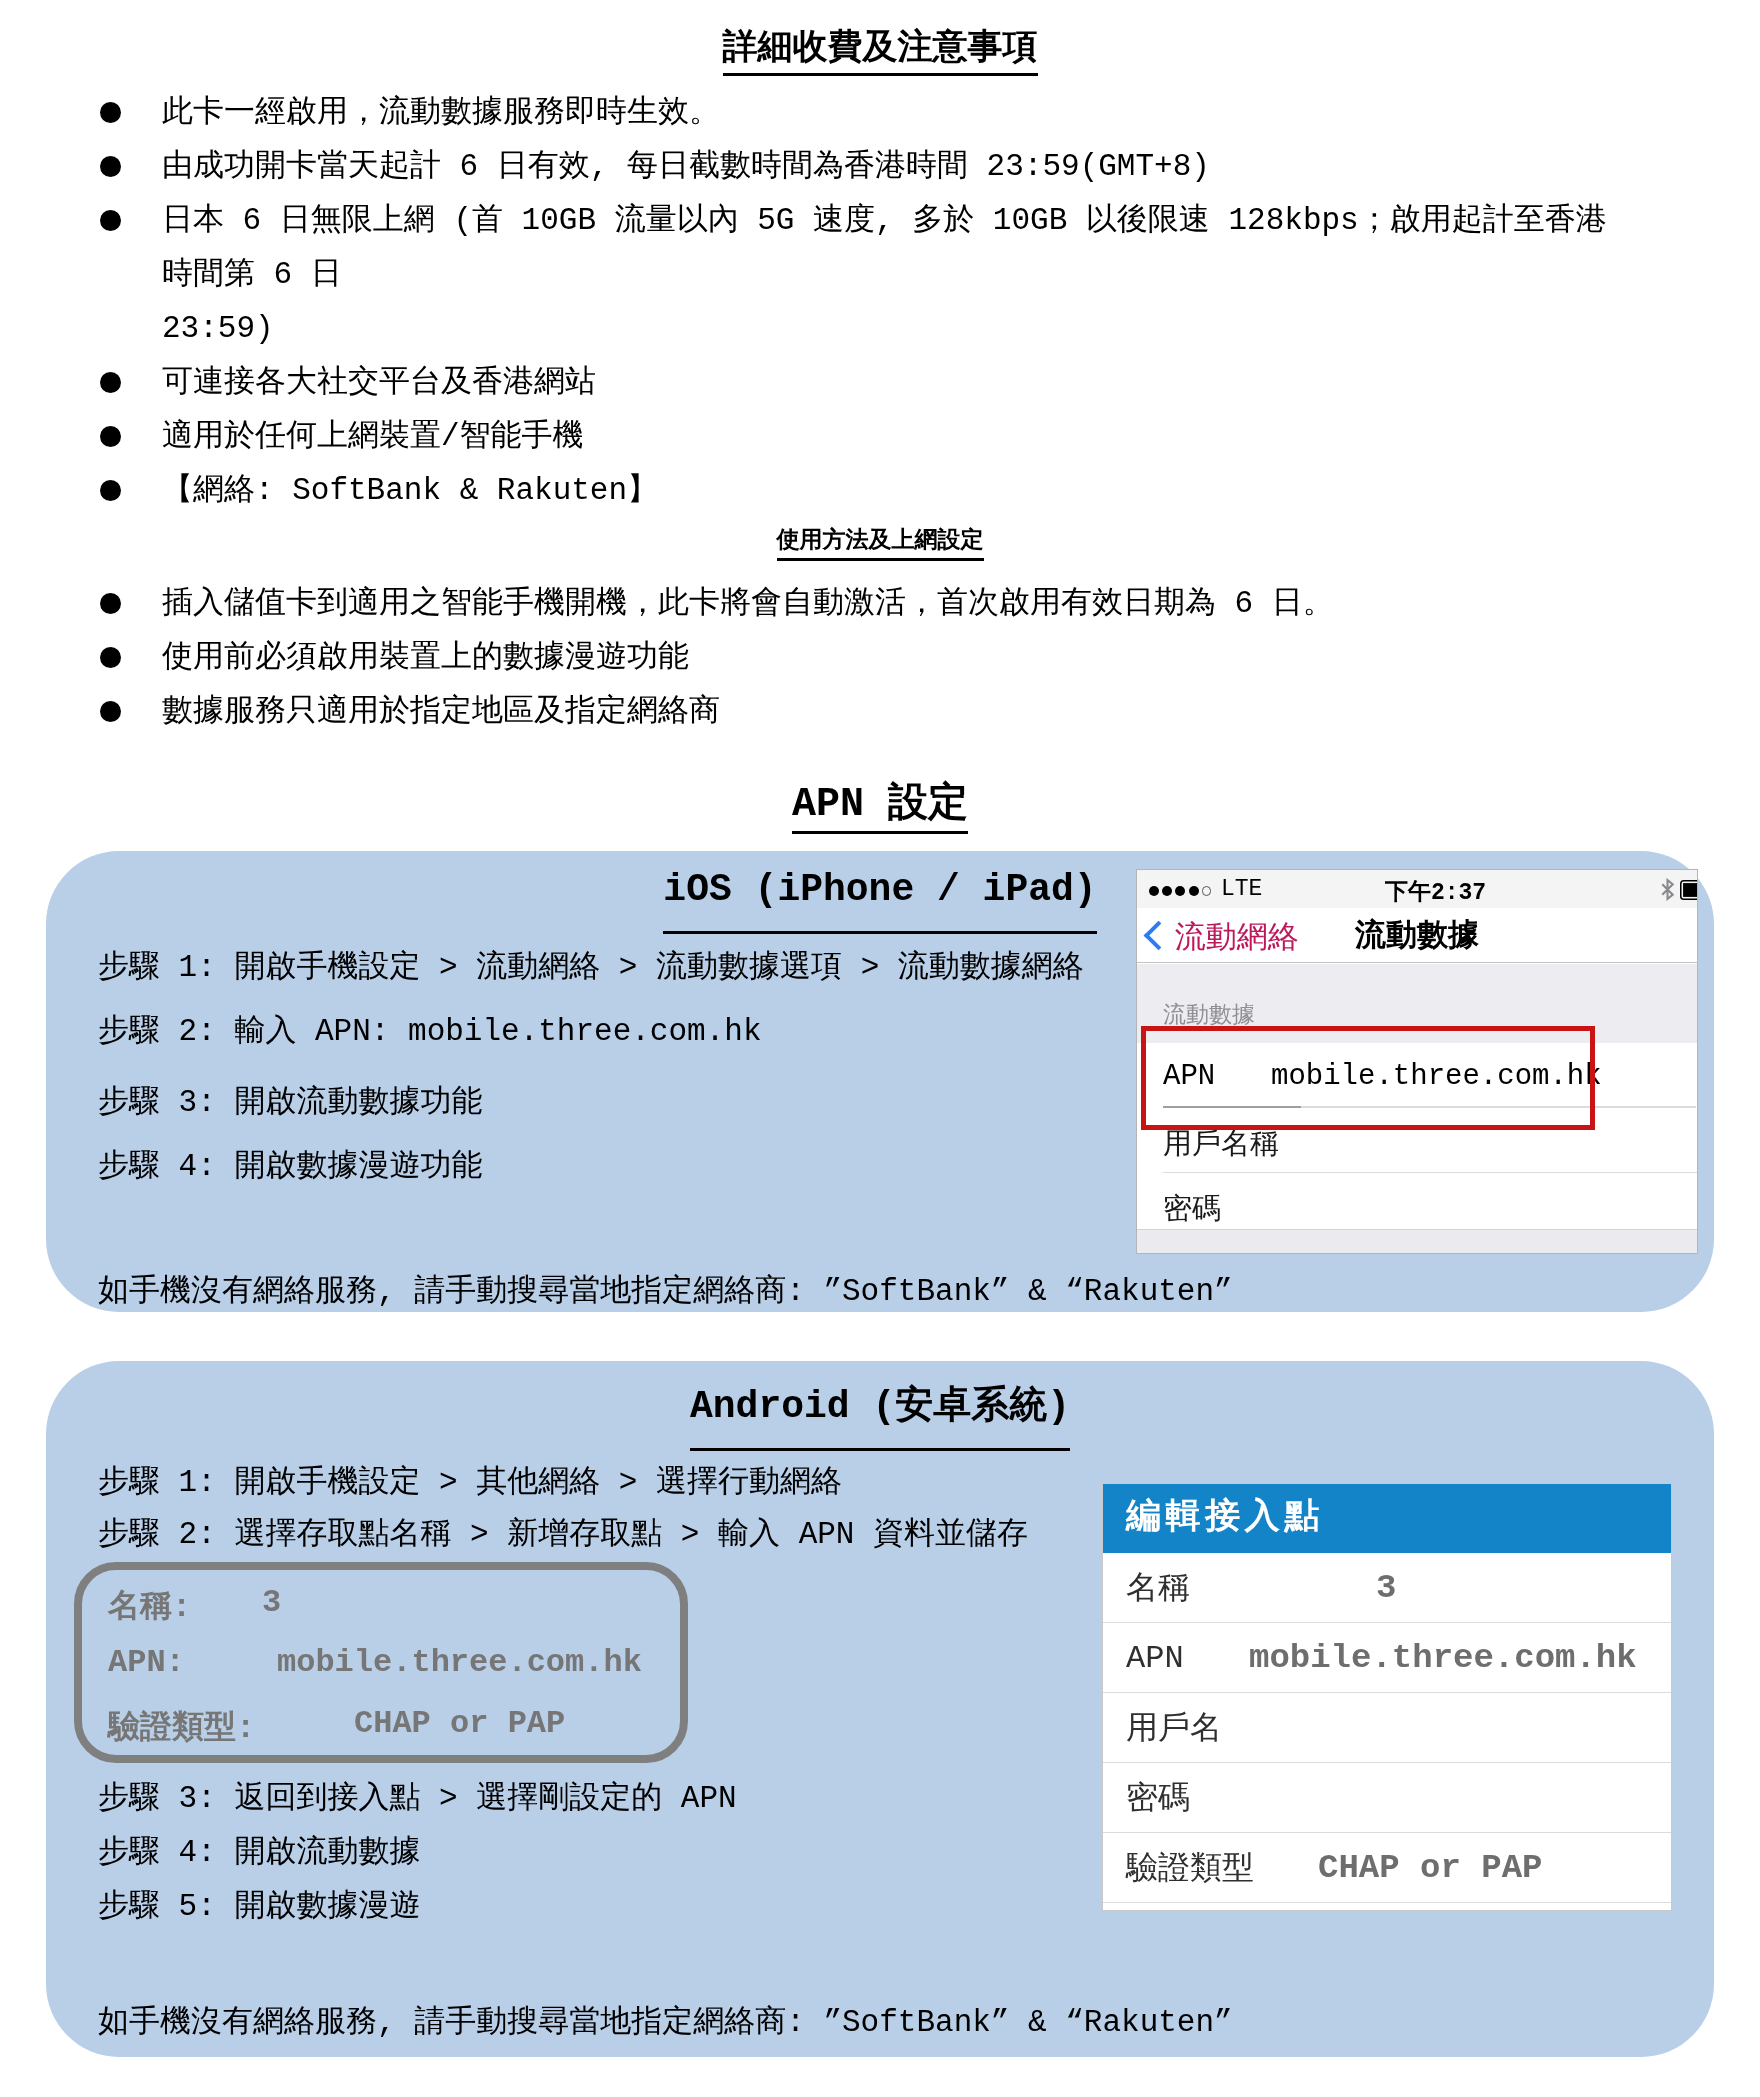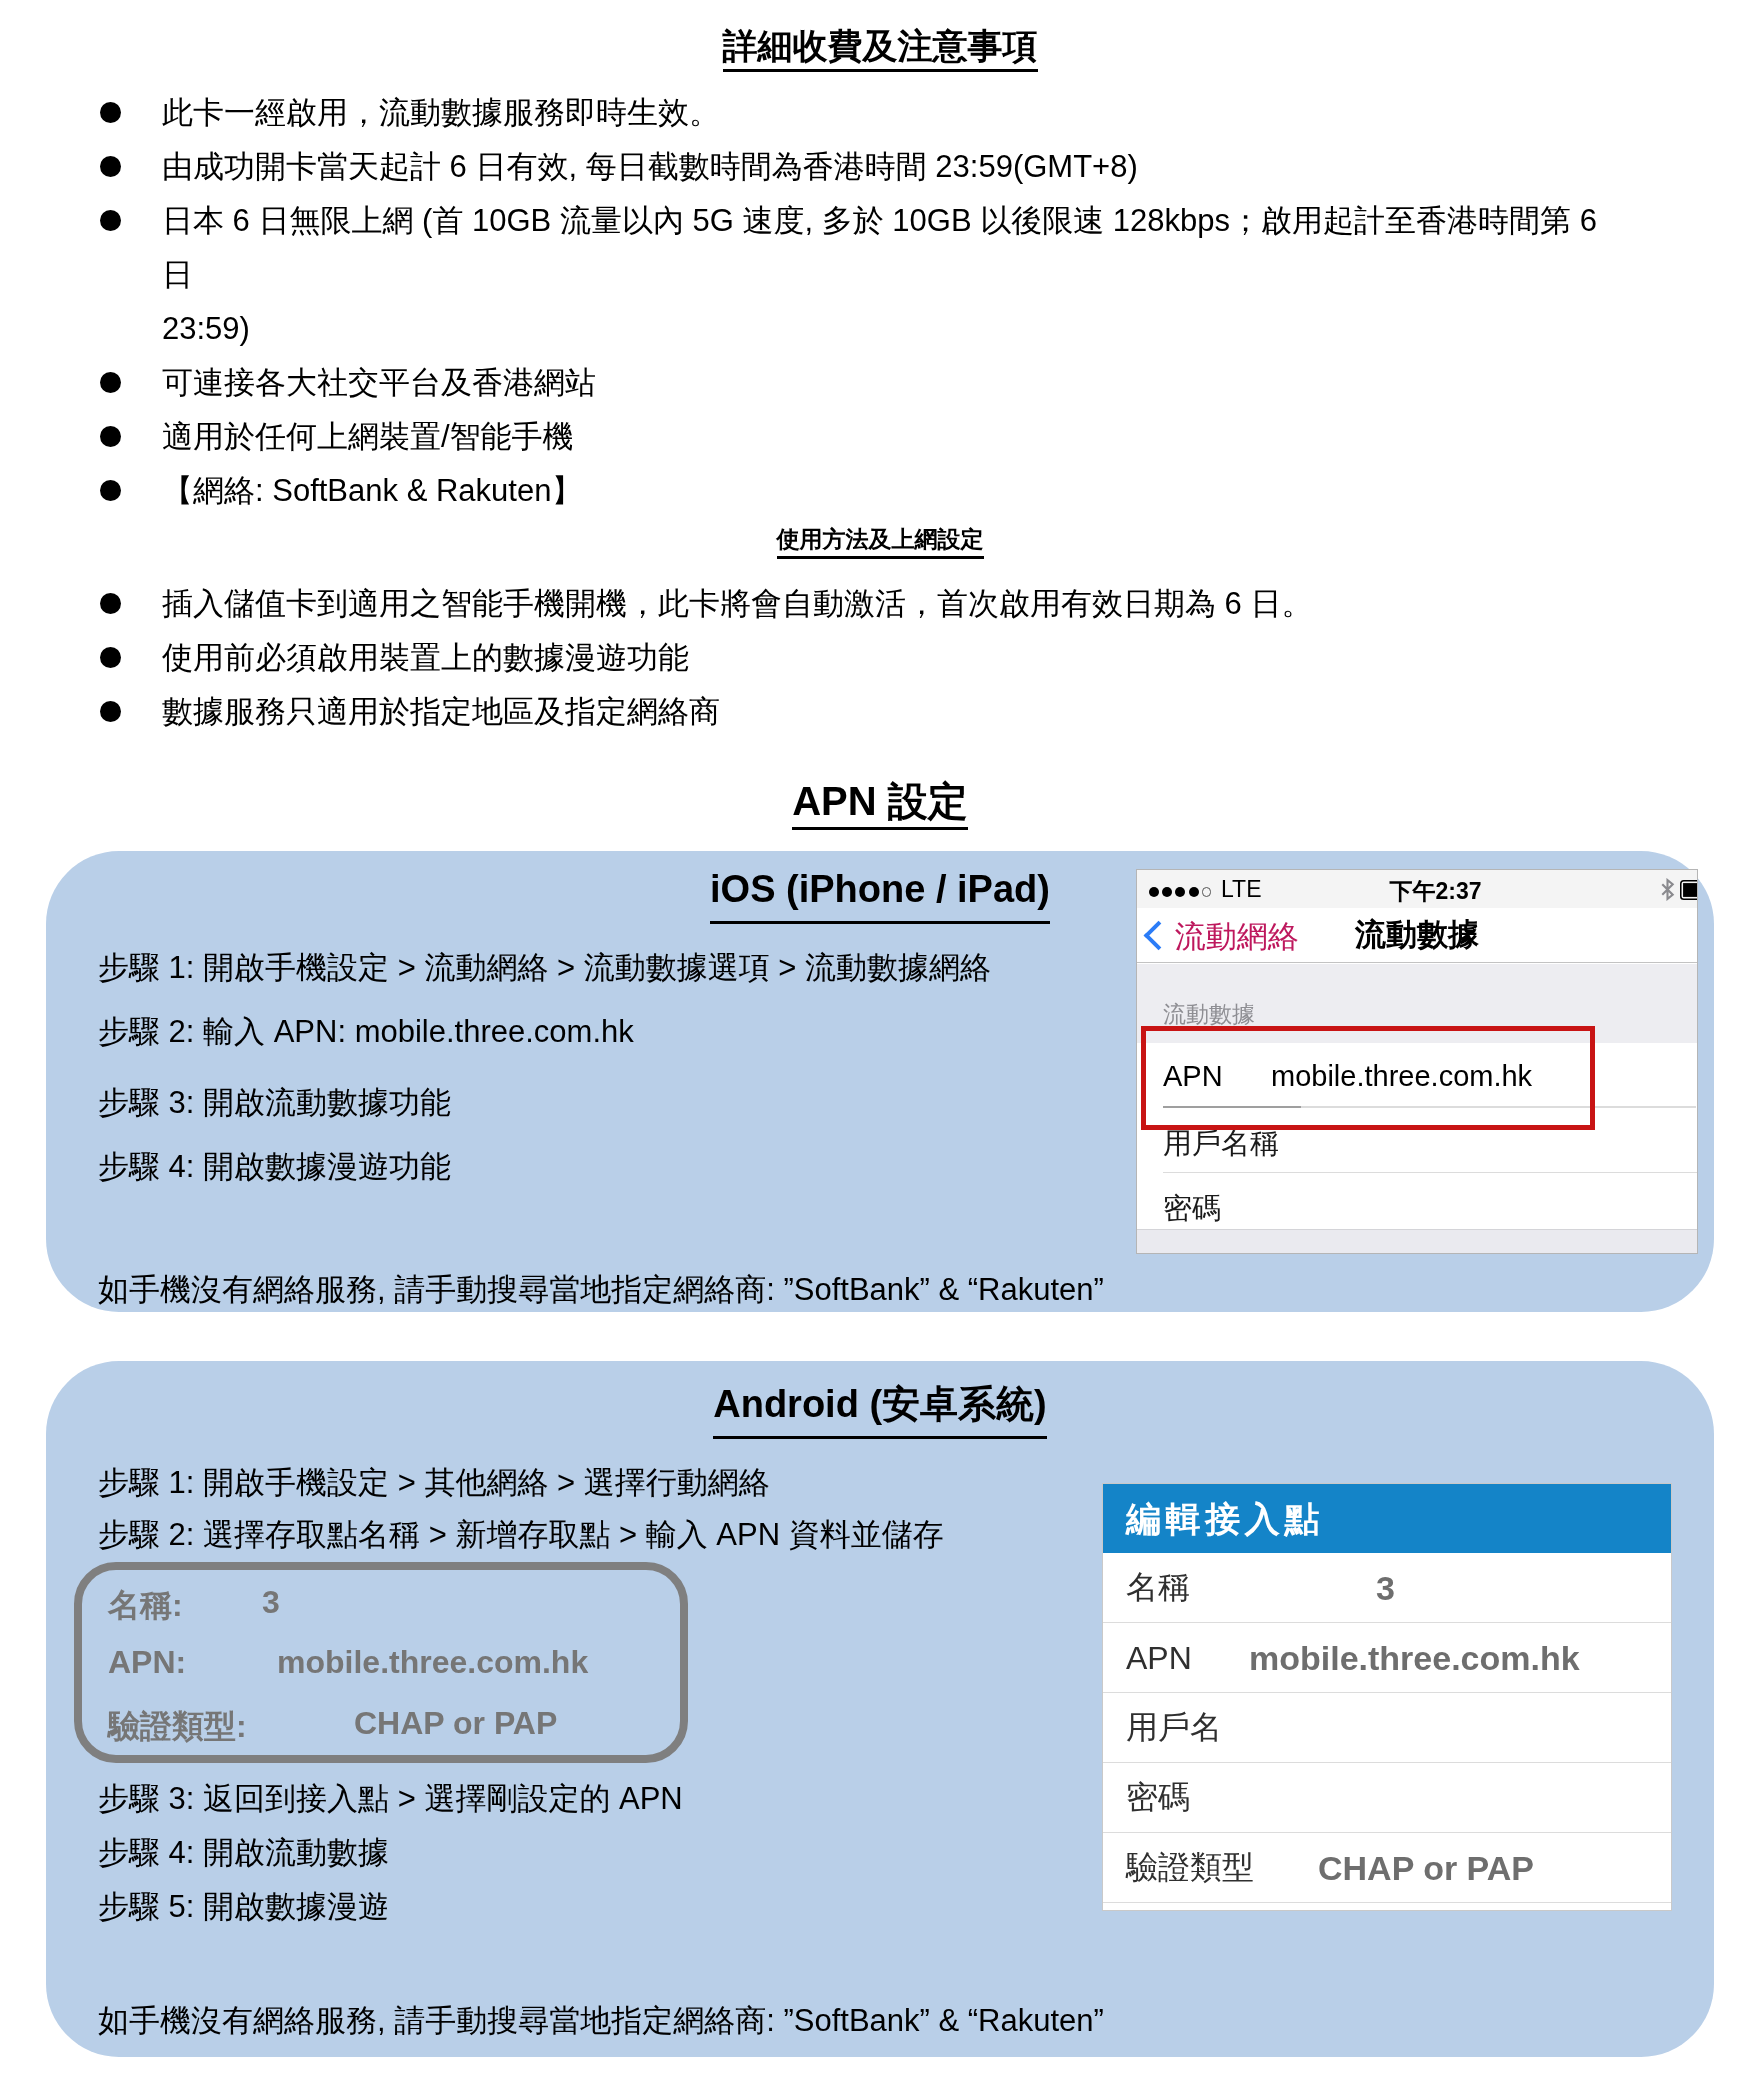--- a/index.html
+++ b/index.html
@@ -1,21 +1,21 @@
 <!DOCTYPE html>
 <html style="font-size:12.3px"><head>
 <meta charset="utf-8">
 <style>
   html,body{margin:0;padding:0;background:#ffffff;}
   .page{
     position:relative;
     width:1760px;
     height:2097px;
     background:#ffffff;
-    font-family:Liberation Sans, sans-serif;
+    font-family:Liberation Mono, monospace;
     color:#000;
     overflow:hidden;
   }
   
   .center-head{position:absolute;left:0;width:100%;text-align:center;}
   .u{border-bottom:3.1px solid #000;padding-bottom:3.8px;}
   .title1{top:23px;font-size:35px;font-weight:bold;}
   .title2{top:524px;font-size:23px;font-weight:bold;}
   .title-apn{top:774px;font-size:40px;font-weight:bold;}
 
@@ -27,21 +27,21 @@
   .bullet::before{
     content:"";position:absolute;left:1.5px;top:16px;width:21px;height:21px;
     border-radius:50%;background:#000;
   }
 
   
   .panel{position:absolute;left:46px;width:1668px;background:#B9CFE8;border-radius:73px;}
   .panel-ios{top:851px;height:461px;}
   .panel-android{top:1361px;height:696px;}
   .panel-head{position:absolute;left:0;width:100%;text-align:center;font-size:38px;font-weight:bold;}
-  .panel-head .u{border-bottom:3.8px solid #000;padding-bottom:11px;}
+  .panel-head .u{border-bottom:3.8px solid #000;padding-bottom:20px;}
   .step{position:absolute;left:52px;font-size:31px;line-height:40px;white-space:nowrap;}
   .panel-note{position:absolute;left:52px;font-size:31px;white-space:nowrap;}
 
   
   .iphone{
     position:absolute;left:1090px;top:18.4px;width:562px;height:385px;
     background:#ffffff;border:1.5px solid #b5b5b5;box-sizing:border-box;overflow:hidden;
   }
   .ip-status{position:absolute;left:0;top:0;width:100%;height:38px;background:#f4f4f4;padding-left:37px;}
   .ip-dots{position:absolute;left:12.3px;top:14px;}

